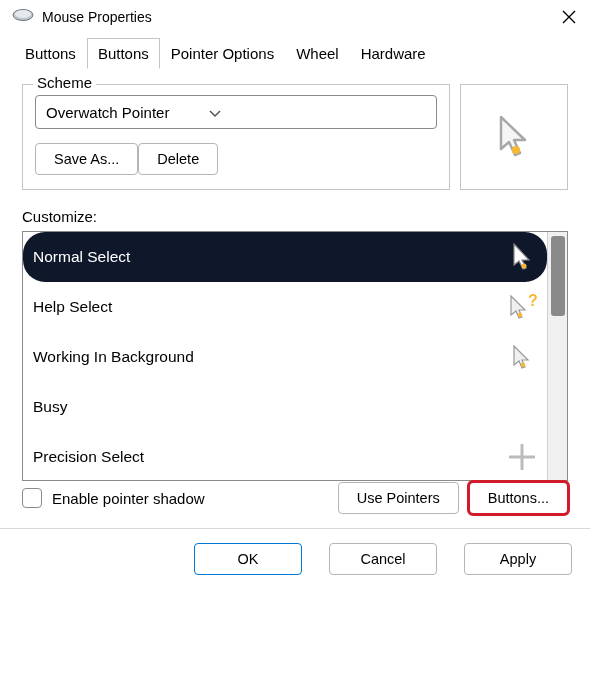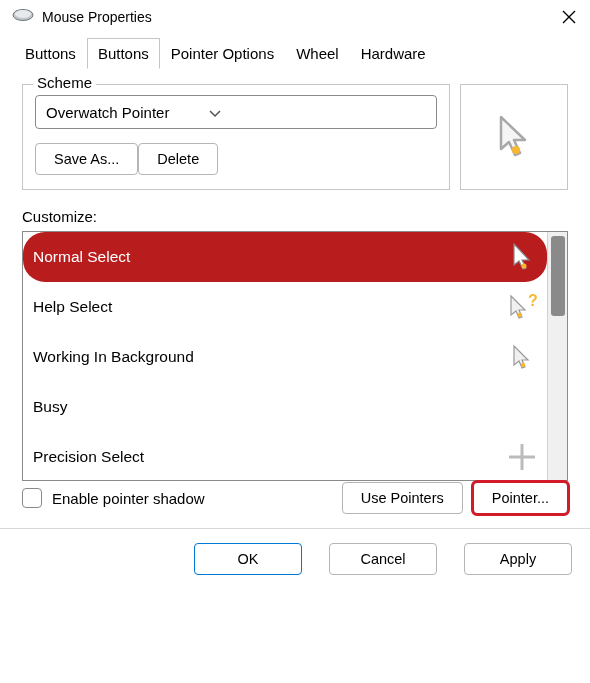--- a/index.html
+++ b/index.html
@@ -22,21 +22,21 @@
   .fieldset .legend { position:absolute; top:-11px; left:10px; background:#fff; padding:0 4px; font-size:15px; color:#000; }
   .scheme-select { width:100%; height:34px; border:1px solid #8a8a8a; border-radius:4px; background:#fff; padding:0 10px; font-size:15px; display:flex; align-items:center; justify-content:flex-start; cursor:pointer;gap:40px; }
   .scheme-btns { display:flex; gap:0; margin-top:14px; justify-content:flex-start; }
   .btn { height:32px; border:1px solid #b5b5b5; background:#fff; border-radius:4px; font-size:14.5px; padding:0 18px; cursor:pointer; display:inline-flex; align-items:center; justify-content:center; }
   .preview-box { width:108px; border:1px solid #c5c5c5; display:flex; align-items:center; justify-content:center; }
 
   .customize-label { font-size:15px; margin-top:18px; margin-bottom:6px; }
   .listwrap { display:flex; border:1px solid #8a8a8a; height:250px; }
   .list { flex:1; overflow:hidden; }
   .item { display:flex; align-items:center; justify-content:space-between; padding:0 10px; height:50px; font-size:15.5px; color:#000; }
-  .item.selected { background:#b91c1c; color:#fff;border-radius:22px; }
+  .item.selected { background:#0f172a; color:#fff;border-radius:22px; }
   .item .cursor-icon { width:30px; display:flex; justify-content:center; }
   .scroll { width:20px; border-left:1px solid #d0d0d0; background:#f0f0f0; position:relative; }
   .thumb { position:absolute; top:4px; left:3px; width:14px; height:80px; background:#8a8a8a; border-radius:3px; }
 
   .underlist { display:flex; align-items:center; gap:10px; margin-top:1px; }
   .check { width:20px; height:20px; border:1.5px solid #8a8a8a; border-radius:4px; background:#fff; }
   .underlist .spacer { flex:1; }
   .btn.highlight { outline:3px solid #d11a2a; outline-offset:-1px; }
 
   .footer { border-top:1px solid #d8d8d8; padding:14px 18px; display:flex; justify-content:flex-end; gap:27px; }
@@ -147,21 +147,21 @@
       <div class="scroll">
         <div class="thumb"></div>
       </div>
     </div>
 
     <div class="underlist">
       <div class="check"></div>
       <span style="font-size:15px;">Enable pointer shadow</span>
       <div class="spacer"></div>
       <button class="btn">Use Pointers</button>
-      <button class="btn highlight">Pointer...</button>
+      <button class="btn highlight">Buttons...</button>
     </div>
 
   </div>
 
   <div class="footer">
     <button class="btn primary">OK</button>
     <button class="btn">Cancel</button>
     <button class="btn">Apply</button>
   </div>
 

